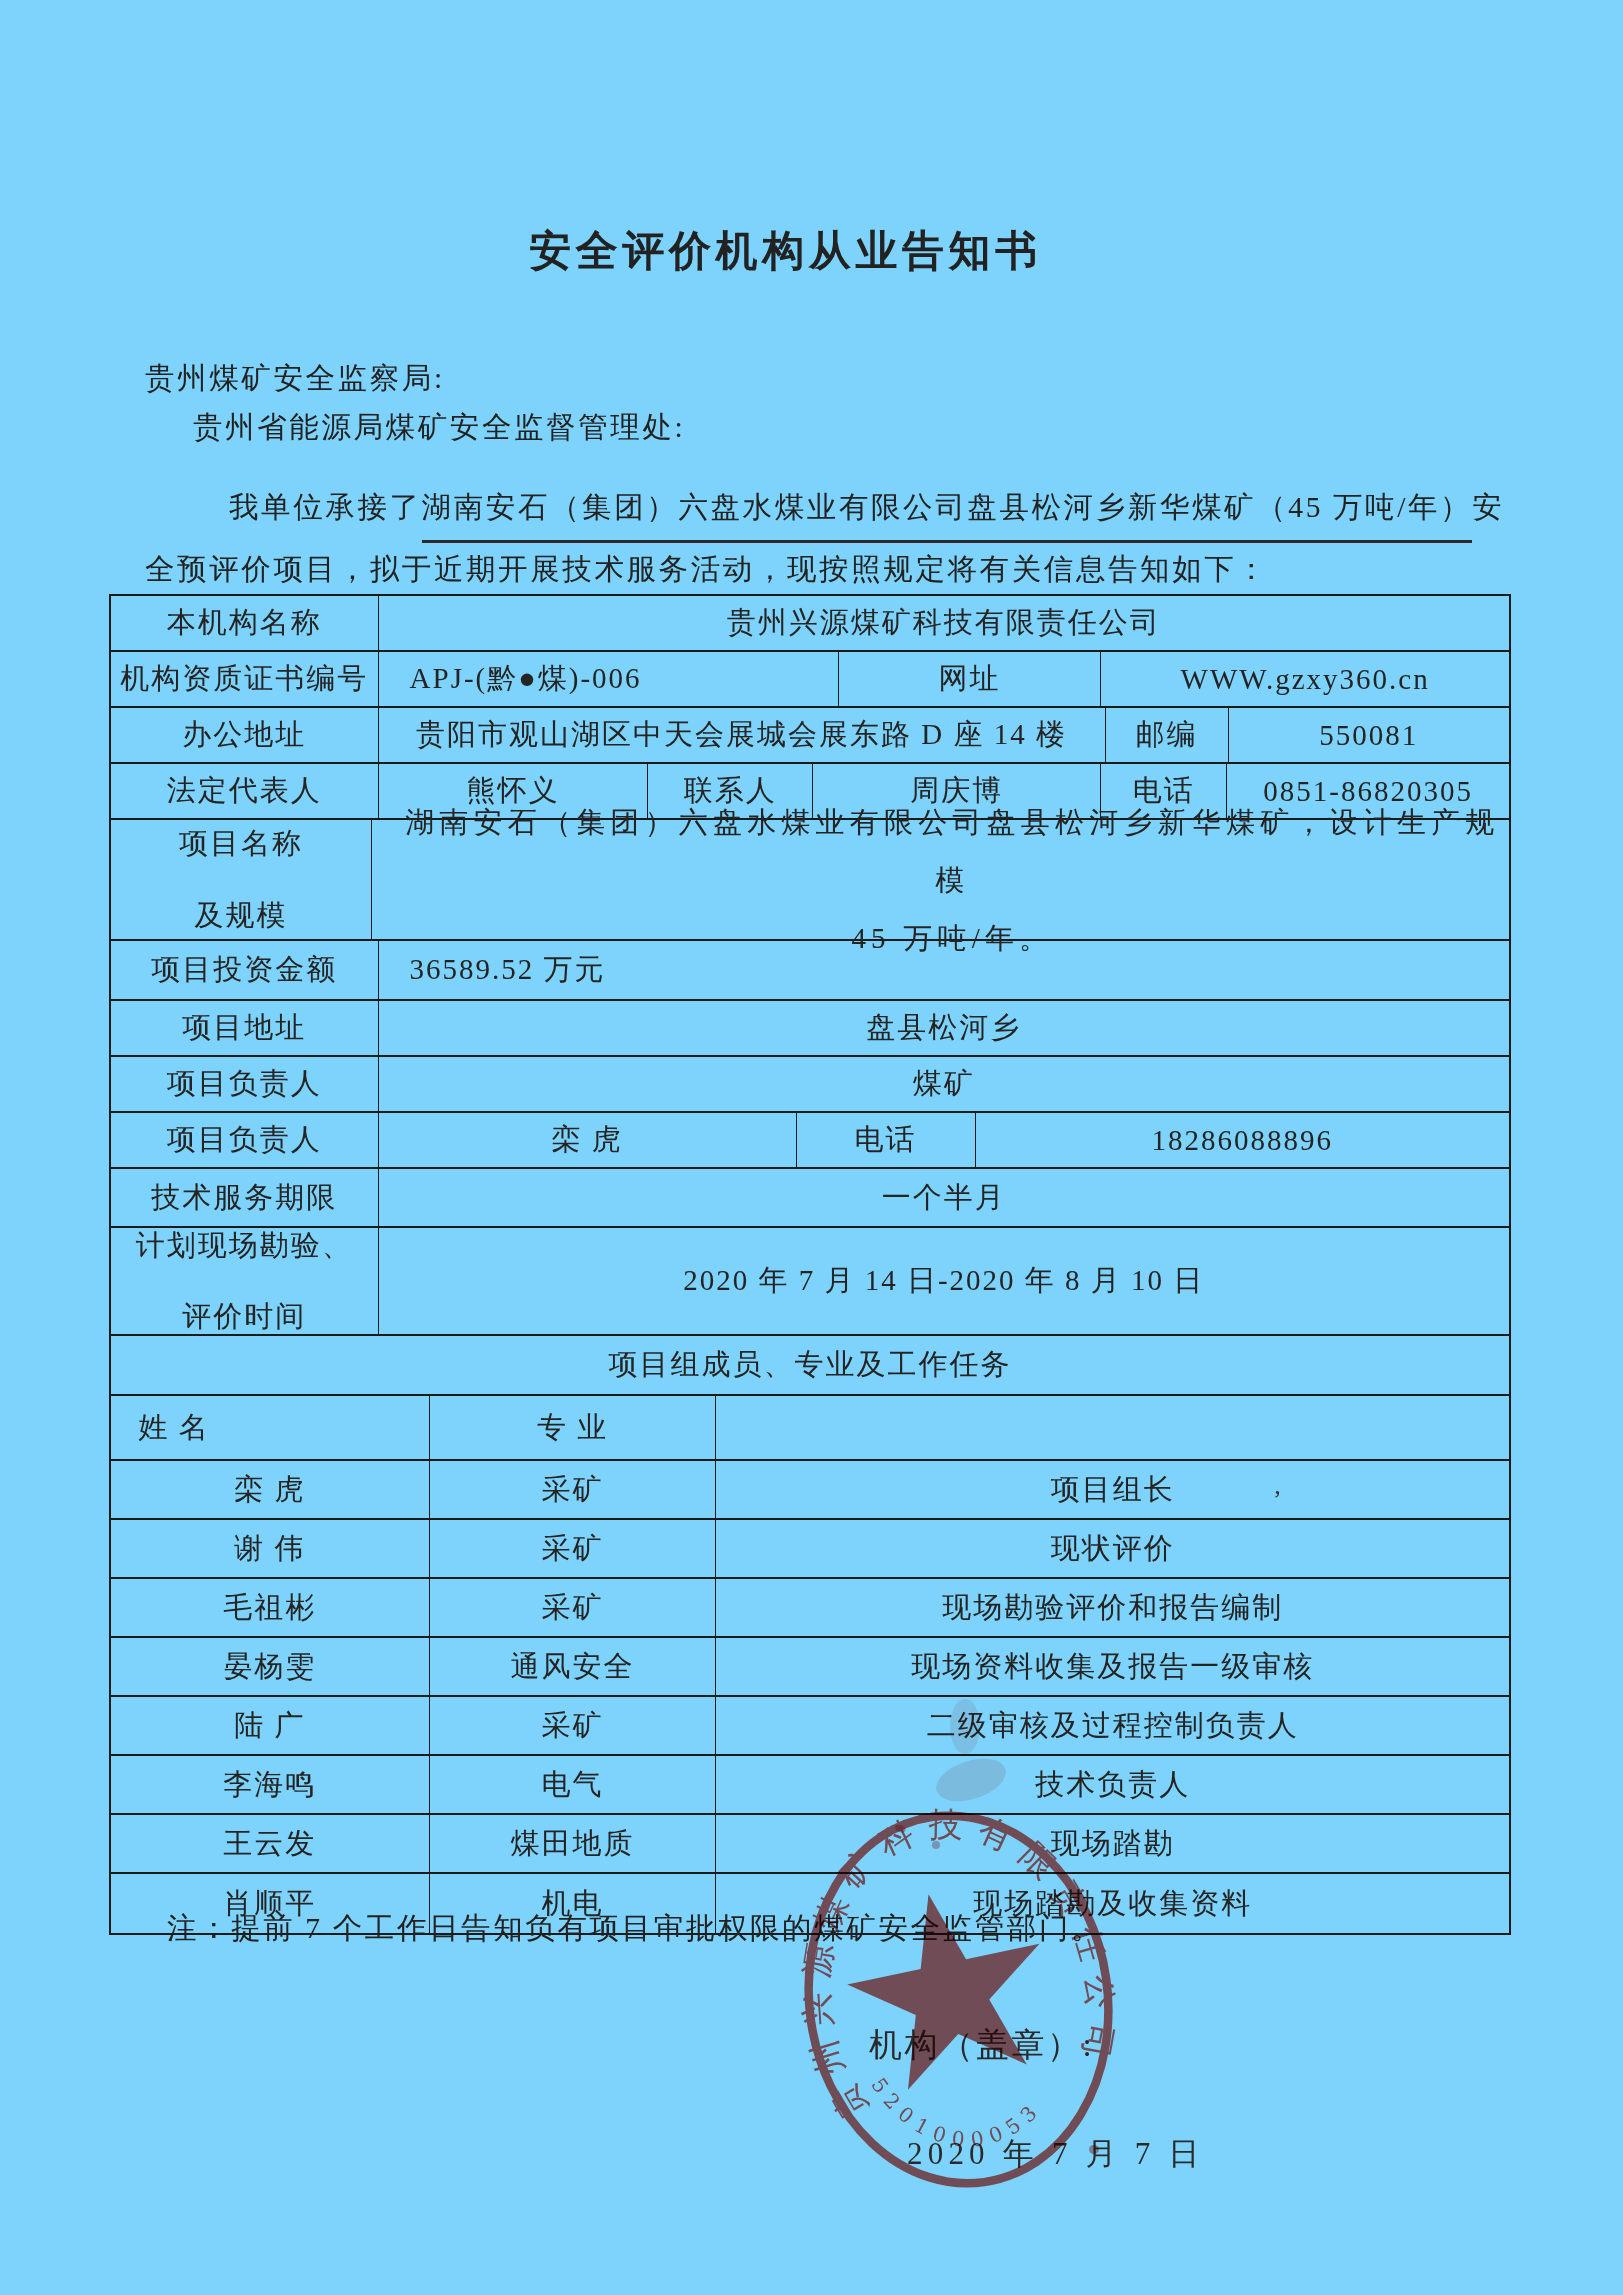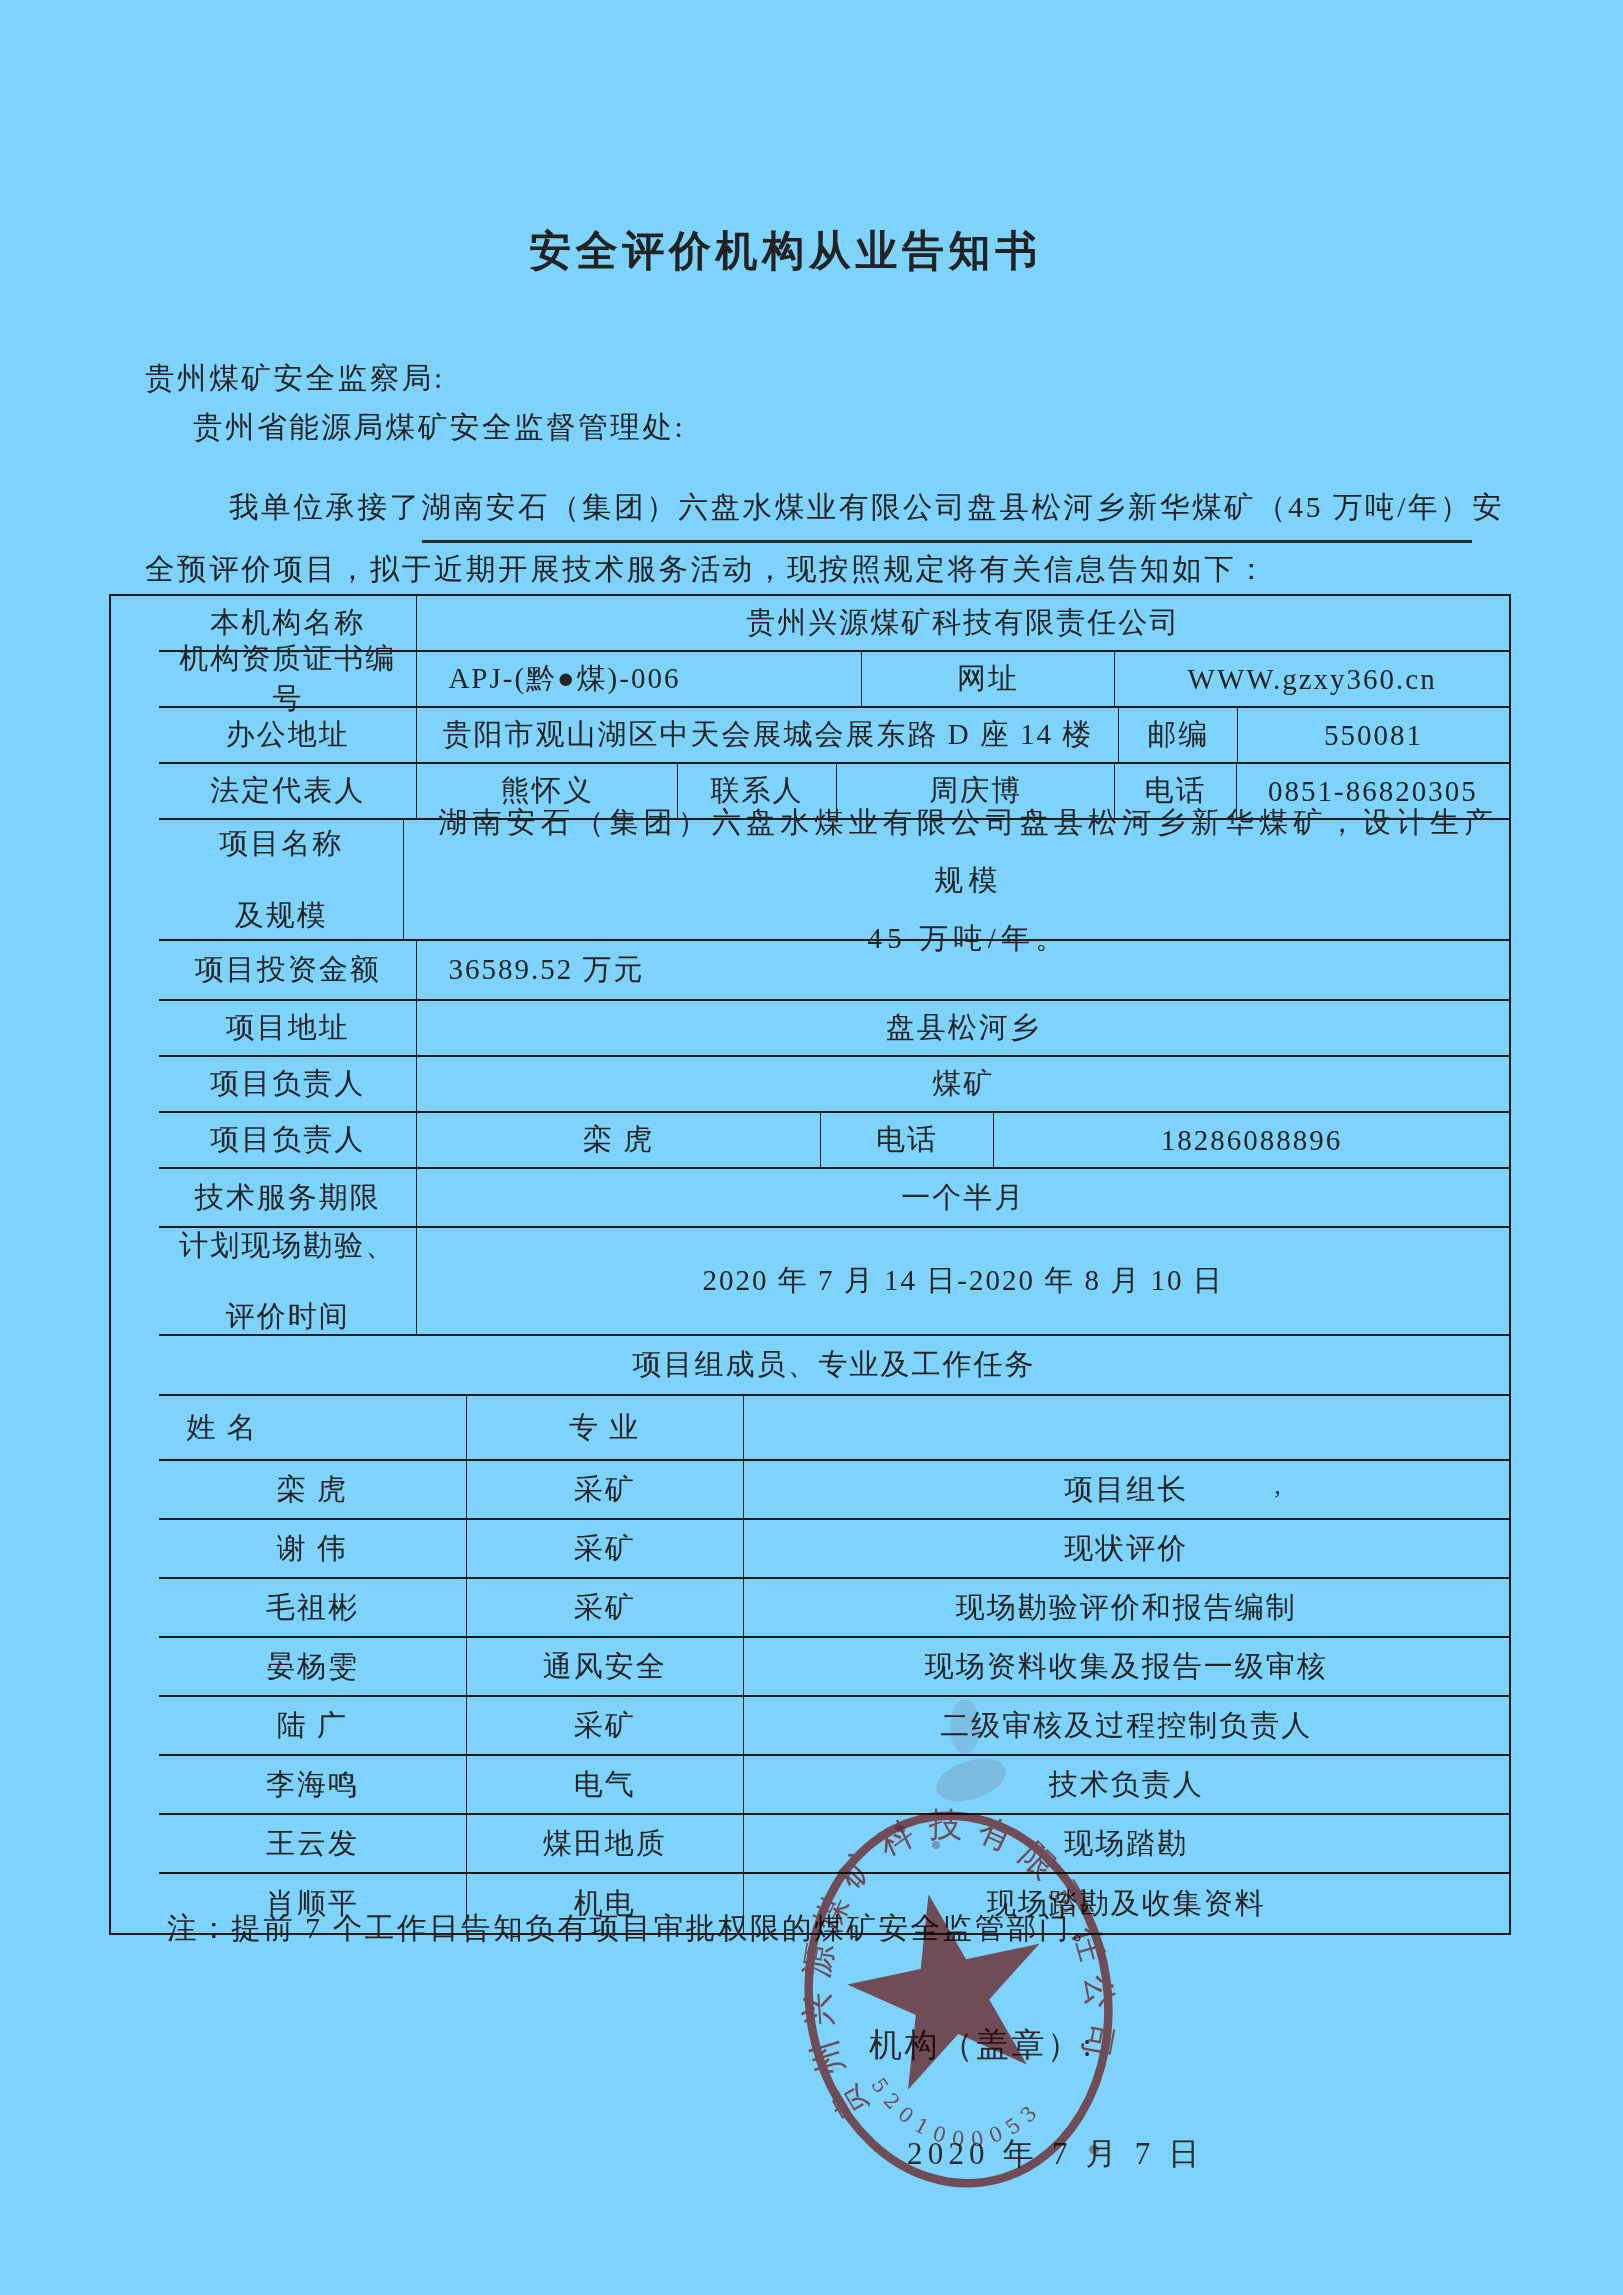--- a/index.html
+++ b/index.html
@@ -27,21 +27,20 @@
   .l3 { left:229px; top:488px; }
   .l4 { left:145px; top:550px; }
   .uline { border-bottom:3.3px solid #2a2a2a; padding-bottom:17px; }
 
   
   .info-table {
     left:109px; top:594px; width:1402px;
     border:2px solid #1b1b1b;
     font-size:29px; letter-spacing:2px;
     color:#242424;
-    padding-left:48px;
   }
   .trow { display:flex; border-bottom:2px solid #1b1b1b; align-items:stretch; }
   .trow:last-child { border-bottom:none; }
   .cell {
     display:flex; align-items:center; justify-content:center;
     border-right:1.3px solid #1b1b1b;
     padding:2.6px 6.5px;
     text-align:center;
   }
   .cell:last-child { border-right:none; }

